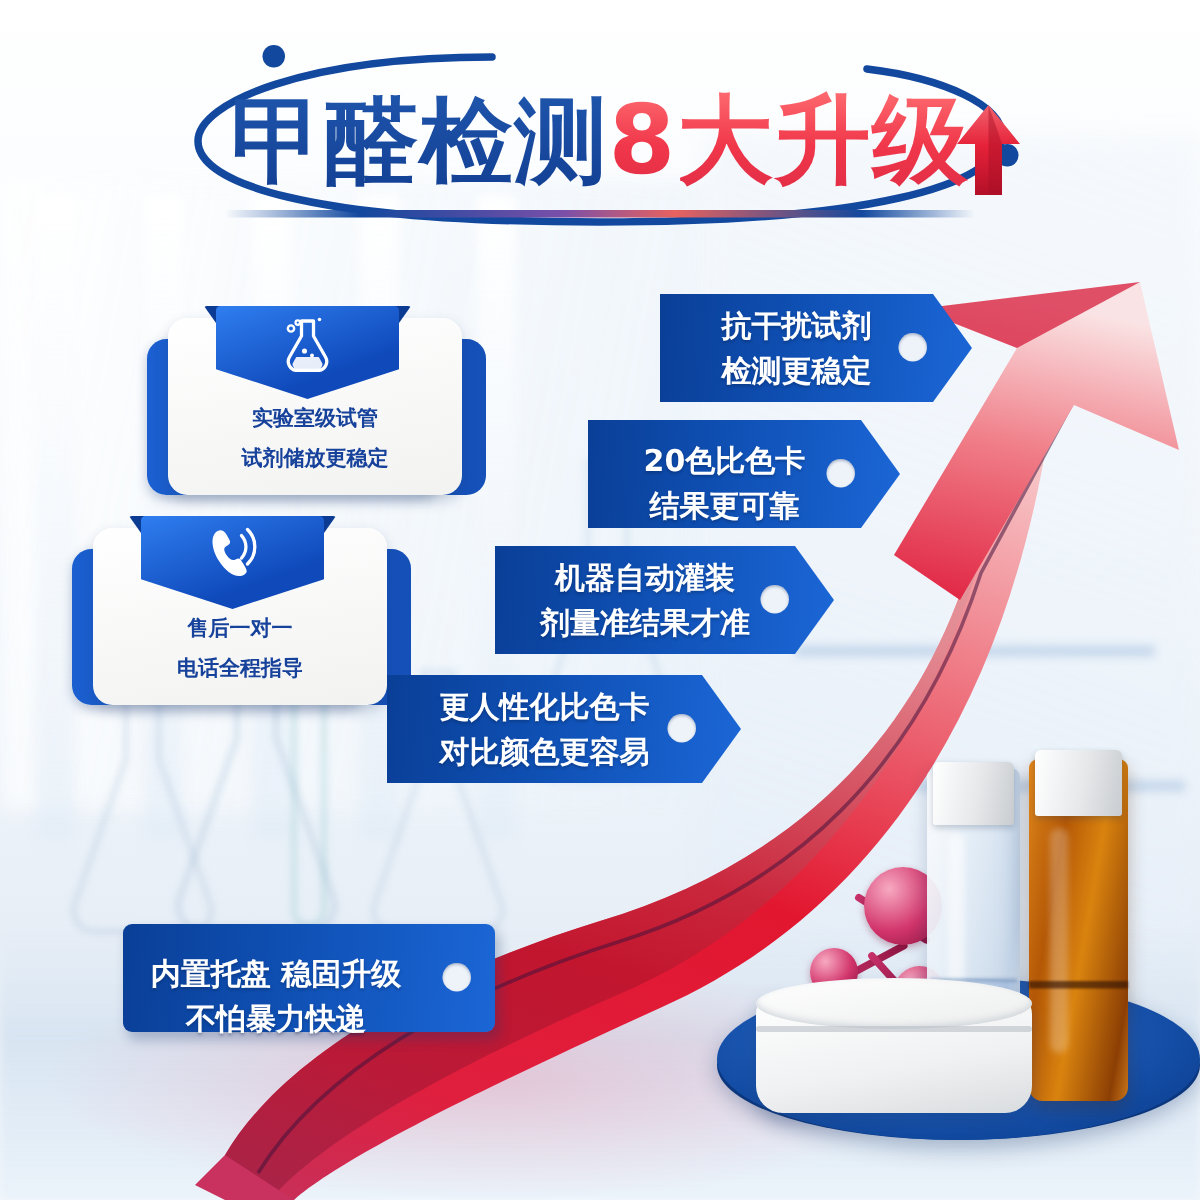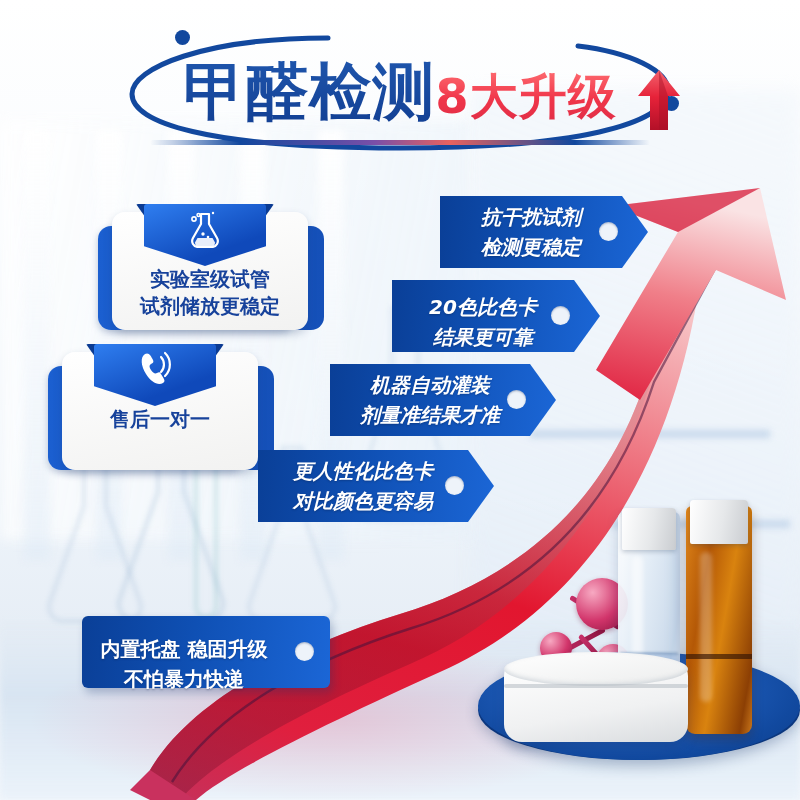--- a/index.html
+++ b/index.html
@@ -36,21 +36,21 @@
   .head-dot{position:absolute;width:15px;height:15px;border-radius:50%;background:#12489e;}
   .head-underline{position:absolute;left:150px;top:118px;width:500px;height:5px;
     background:linear-gradient(90deg,rgba(18,72,158,0),#12489e 18%,#7a4fa8 45%,#e8625f 60%,#12489e 85%,rgba(18,72,158,0));
     border-radius:3px;}
   .title-wrap{position:absolute;left:0;top:28px;width:800px;text-align:center;
     white-space:nowrap;font-size:0;}
   .t-blue{font-size:62px;font-weight:bold;letter-spacing:1px;
     background:linear-gradient(180deg,#1f56ad,#123f93);
     -webkit-background-clip:text;background-clip:text;color:transparent;
     font-family:"DejaVu Sans","Liberation Sans",sans-serif;}
-  .t-red{font-size:48px;font-weight:bold;letter-spacing:1px;
+  .t-red{font-size:64px;font-weight:bold;letter-spacing:1px;
     background:linear-gradient(180deg,#ff6f73,#f0364a 55%,#e02d46);
     -webkit-background-clip:text;background-clip:text;color:transparent;
     font-family:"DejaVu Sans","Liberation Sans",sans-serif;}
   .t-arrow{position:absolute;left:636px;top:46px;width:46px;height:64px;}
 
   
   .swoosh{position:absolute;left:0;top:0;width:800px;height:800px;pointer-events:none;}
 
   
   .card{position:absolute;width:196px;height:118px;}
@@ -66,29 +66,29 @@
     background:linear-gradient(160deg,#2f7ef0,#0f49ba 70%);
     border-radius:3px 3px 0 0;
     clip-path:polygon(0 0,100% 0,100% 68%,50% 100%,0 68%);
     box-shadow:0 2px 5px rgba(16,52,120,.3);}
   .banner-tail-l{position:absolute;left:24px;top:-8px;width:12px;height:17px;
     background:#0b3b93;clip-path:polygon(0 0,100% 0,100% 100%);border-radius:2px 0 0 0;}
   .banner-tail-r{position:absolute;left:150px;top:-8px;width:12px;height:17px;
     background:#0b3b93;clip-path:polygon(0 0,100% 0,0 100%);border-radius:0 2px 0 0;}
   .banner-ico{position:absolute;left:0;top:4px;width:122px;text-align:center;}
   .card-text{position:absolute;left:0;top:54px;width:196px;text-align:center;
-    color:#17429b;font-size:20px;font-weight:bold;line-height:27px;
+    color:#17429b;font-size:14px;font-weight:bold;line-height:27px;
     font-family:"DejaVu Sans","Liberation Sans",sans-serif;}
 
   
   .tag{position:absolute;height:72px;
     background:linear-gradient(95deg,#0a3f97 0%,#0f50b4 45%,#1b66d6 100%);
     box-shadow:3px 5px 8px rgba(25,55,110,.28);
     display:flex;align-items:center;}
-  .tag.point{clip-path:polygon(0 0,calc(100% - 26px) 0,100% 50%,calc(100% - 26px) 100%,0 100%);font-style:italic;}
+  .tag.point{clip-path:polygon(0 0,calc(100% - 26px) 0,100% 50%,calc(100% - 26px) 100%,0 100%);}
   .tag.round{border-radius:6px;}
   .tag .txt{color:#ffffff;font-size:20px;font-weight:bold;line-height:30px;
     text-align:center;width:100%;padding-right:26px;box-sizing:border-box;
     font-family:"DejaVu Sans","Liberation Sans",sans-serif;
     text-shadow:0 1px 2px rgba(10,30,70,.35);}
   .tag.round .txt{padding-right:44px;margin-top:24px;}
   .tag .hole{position:absolute;width:19px;height:19px;border-radius:50%;
     background:#eef3fa;box-shadow:inset 0 1px 2px rgba(20,50,100,.35);}
 
   
@@ -263,20 +263,21 @@
         <div class="banner-ico">
           <svg width="40" height="40" viewBox="0 0 40 40">
             <path d="M10 6 c4 -2 6 2 8 6 c1 2 0 3 -2 4 c-2 1 -2 3 0 6 c2 3 4 4 6 3 c2 -1 3 -1 4 1 c3 5 5 7 2 9 c-5 3 -12 -1 -17 -9 c-5 -8 -6 -17 -1 -20 z" fill="#ffffff"></path>
             <path d="M26 9 a11 11 0 0 1 0 15" fill="none" stroke="#ffffff" stroke-width="2.2" stroke-linecap="round"></path>
             <path d="M30 5 a16 16 0 0 1 0 23" fill="none" stroke="#ffffff" stroke-width="2.2" stroke-linecap="round"></path>
           </svg>
         </div>
       </div>
       <div class="card-text">
         <div>售后一对一</div>
+        <div>电话全程指导</div>
       </div>
     </div>
   </div>
 
   <div class="tag point" style="left:440px;top:196px;width:208px;">
     <div class="txt">
       <div>抗干扰试剂</div>
       <div>检测更稳定</div>
     </div>
     <div class="hole" style="right:30px;top:26px;"></div>

